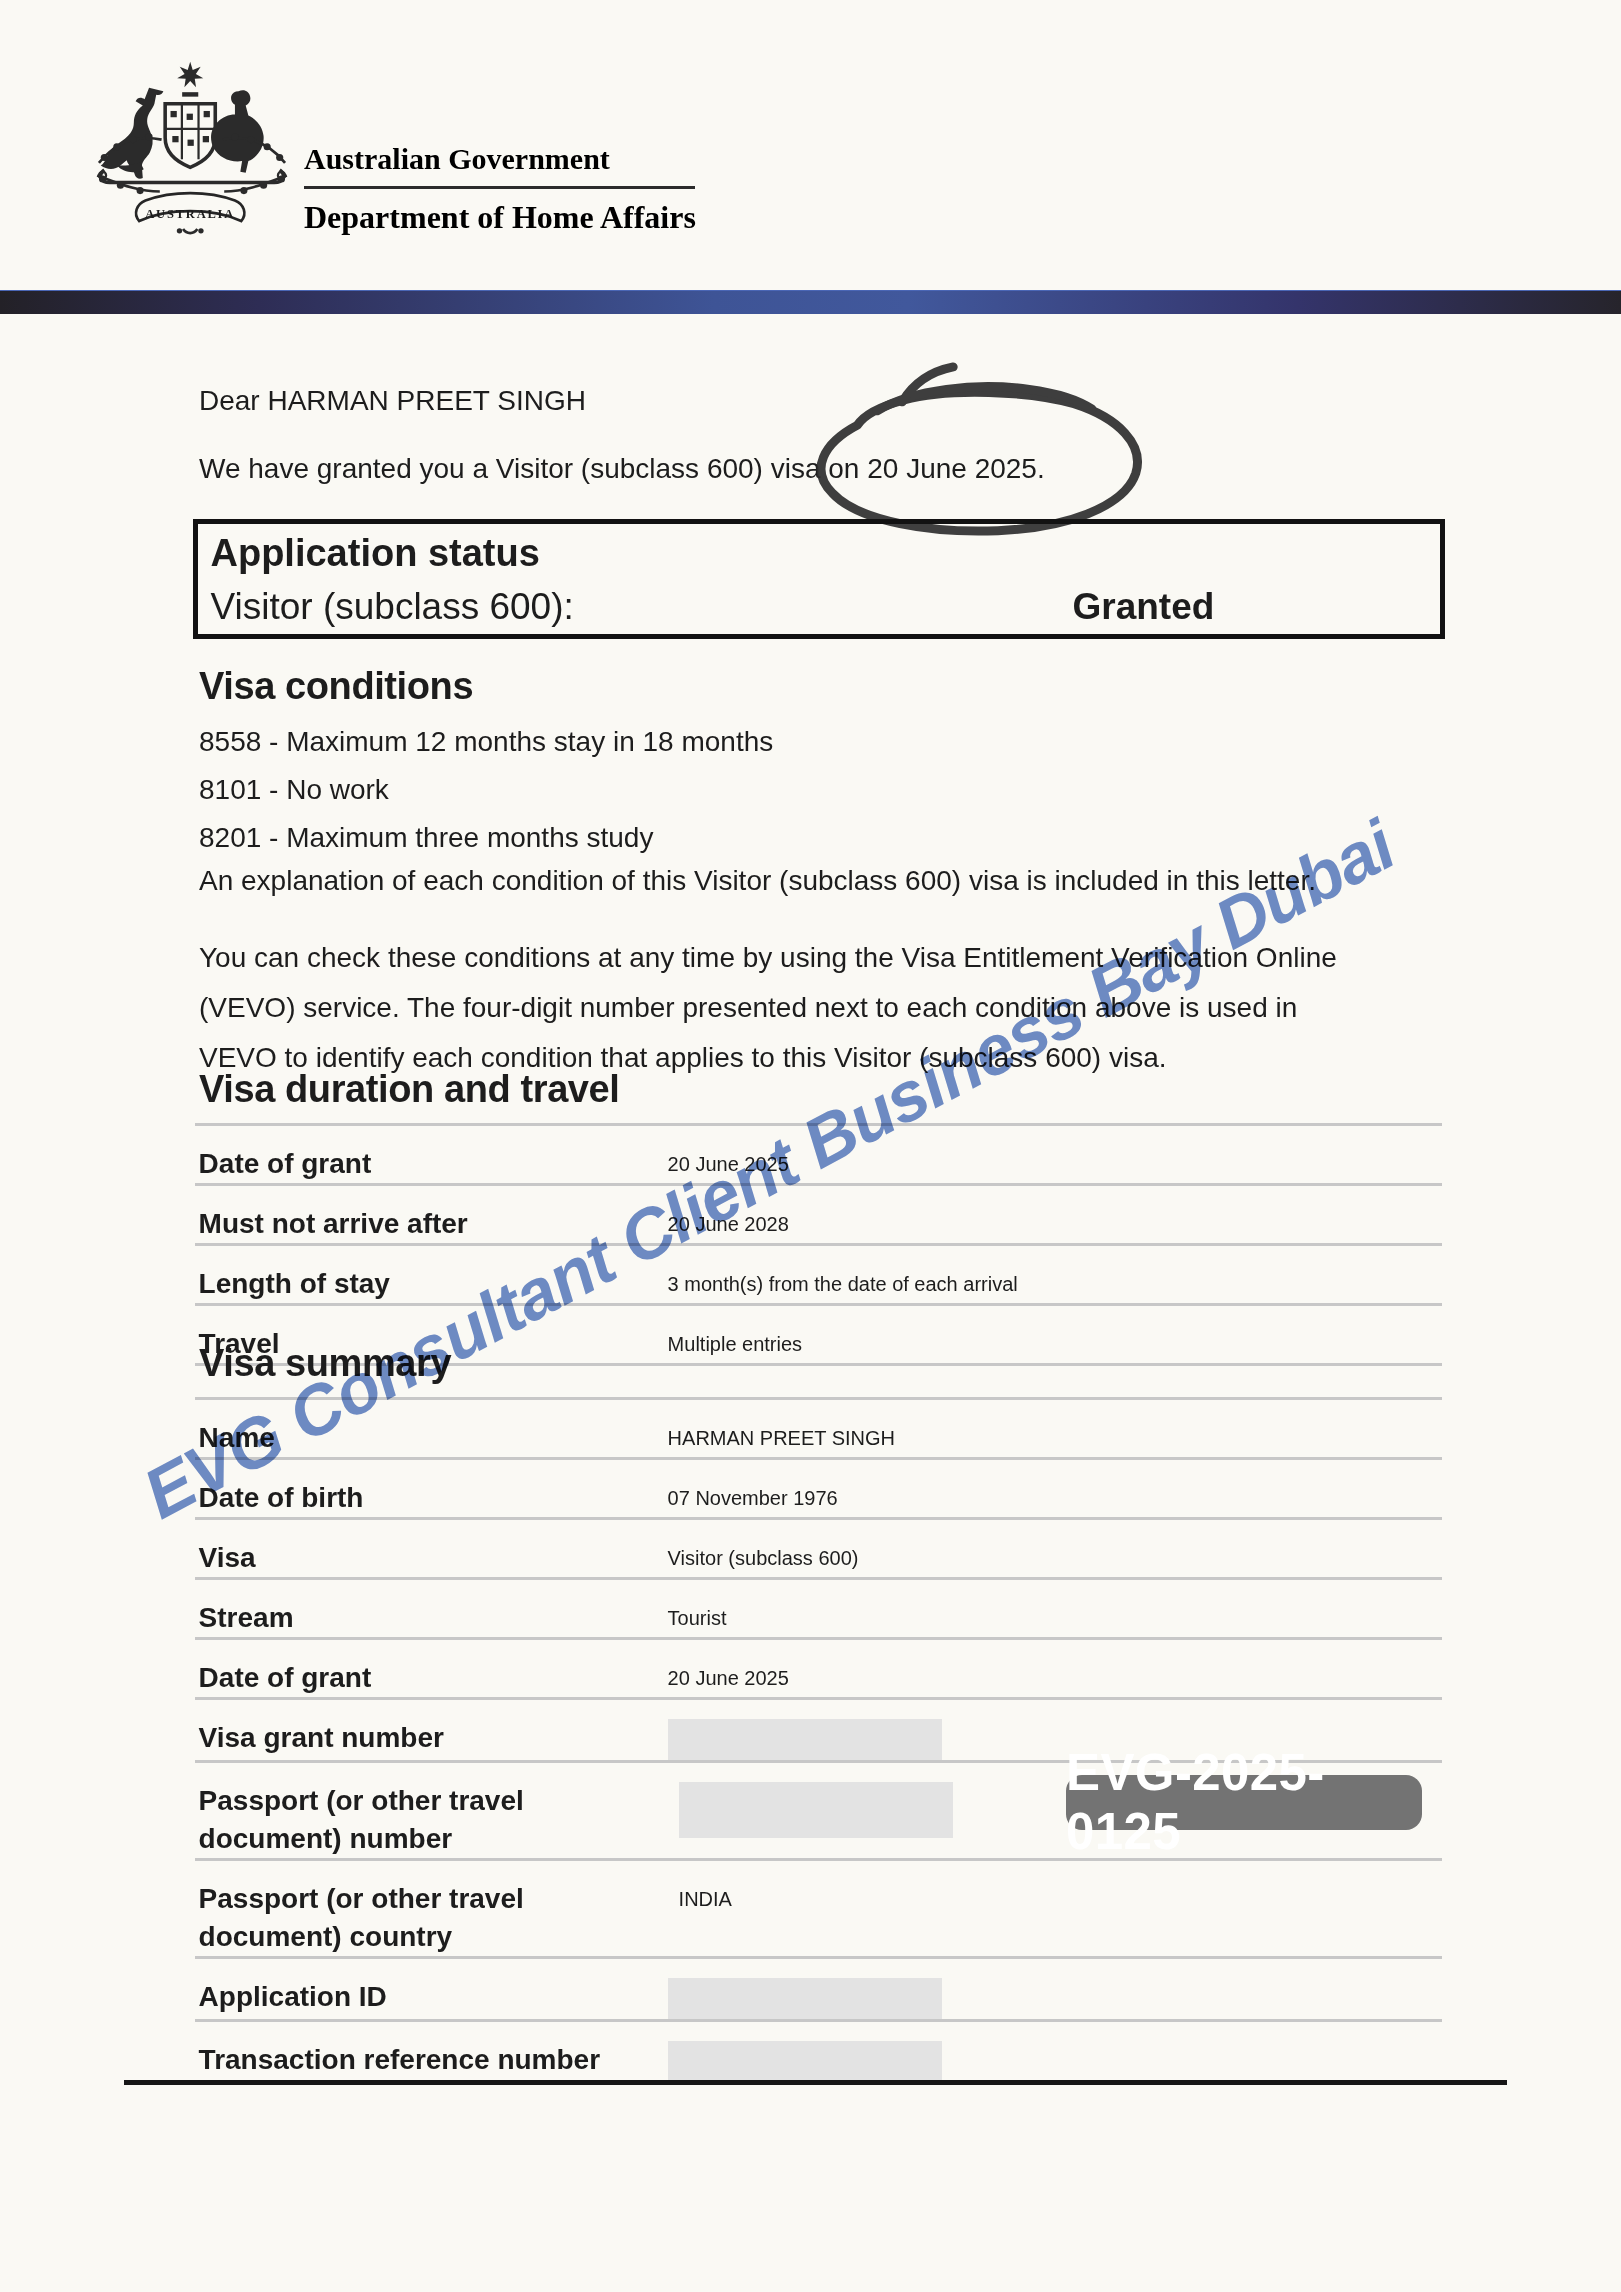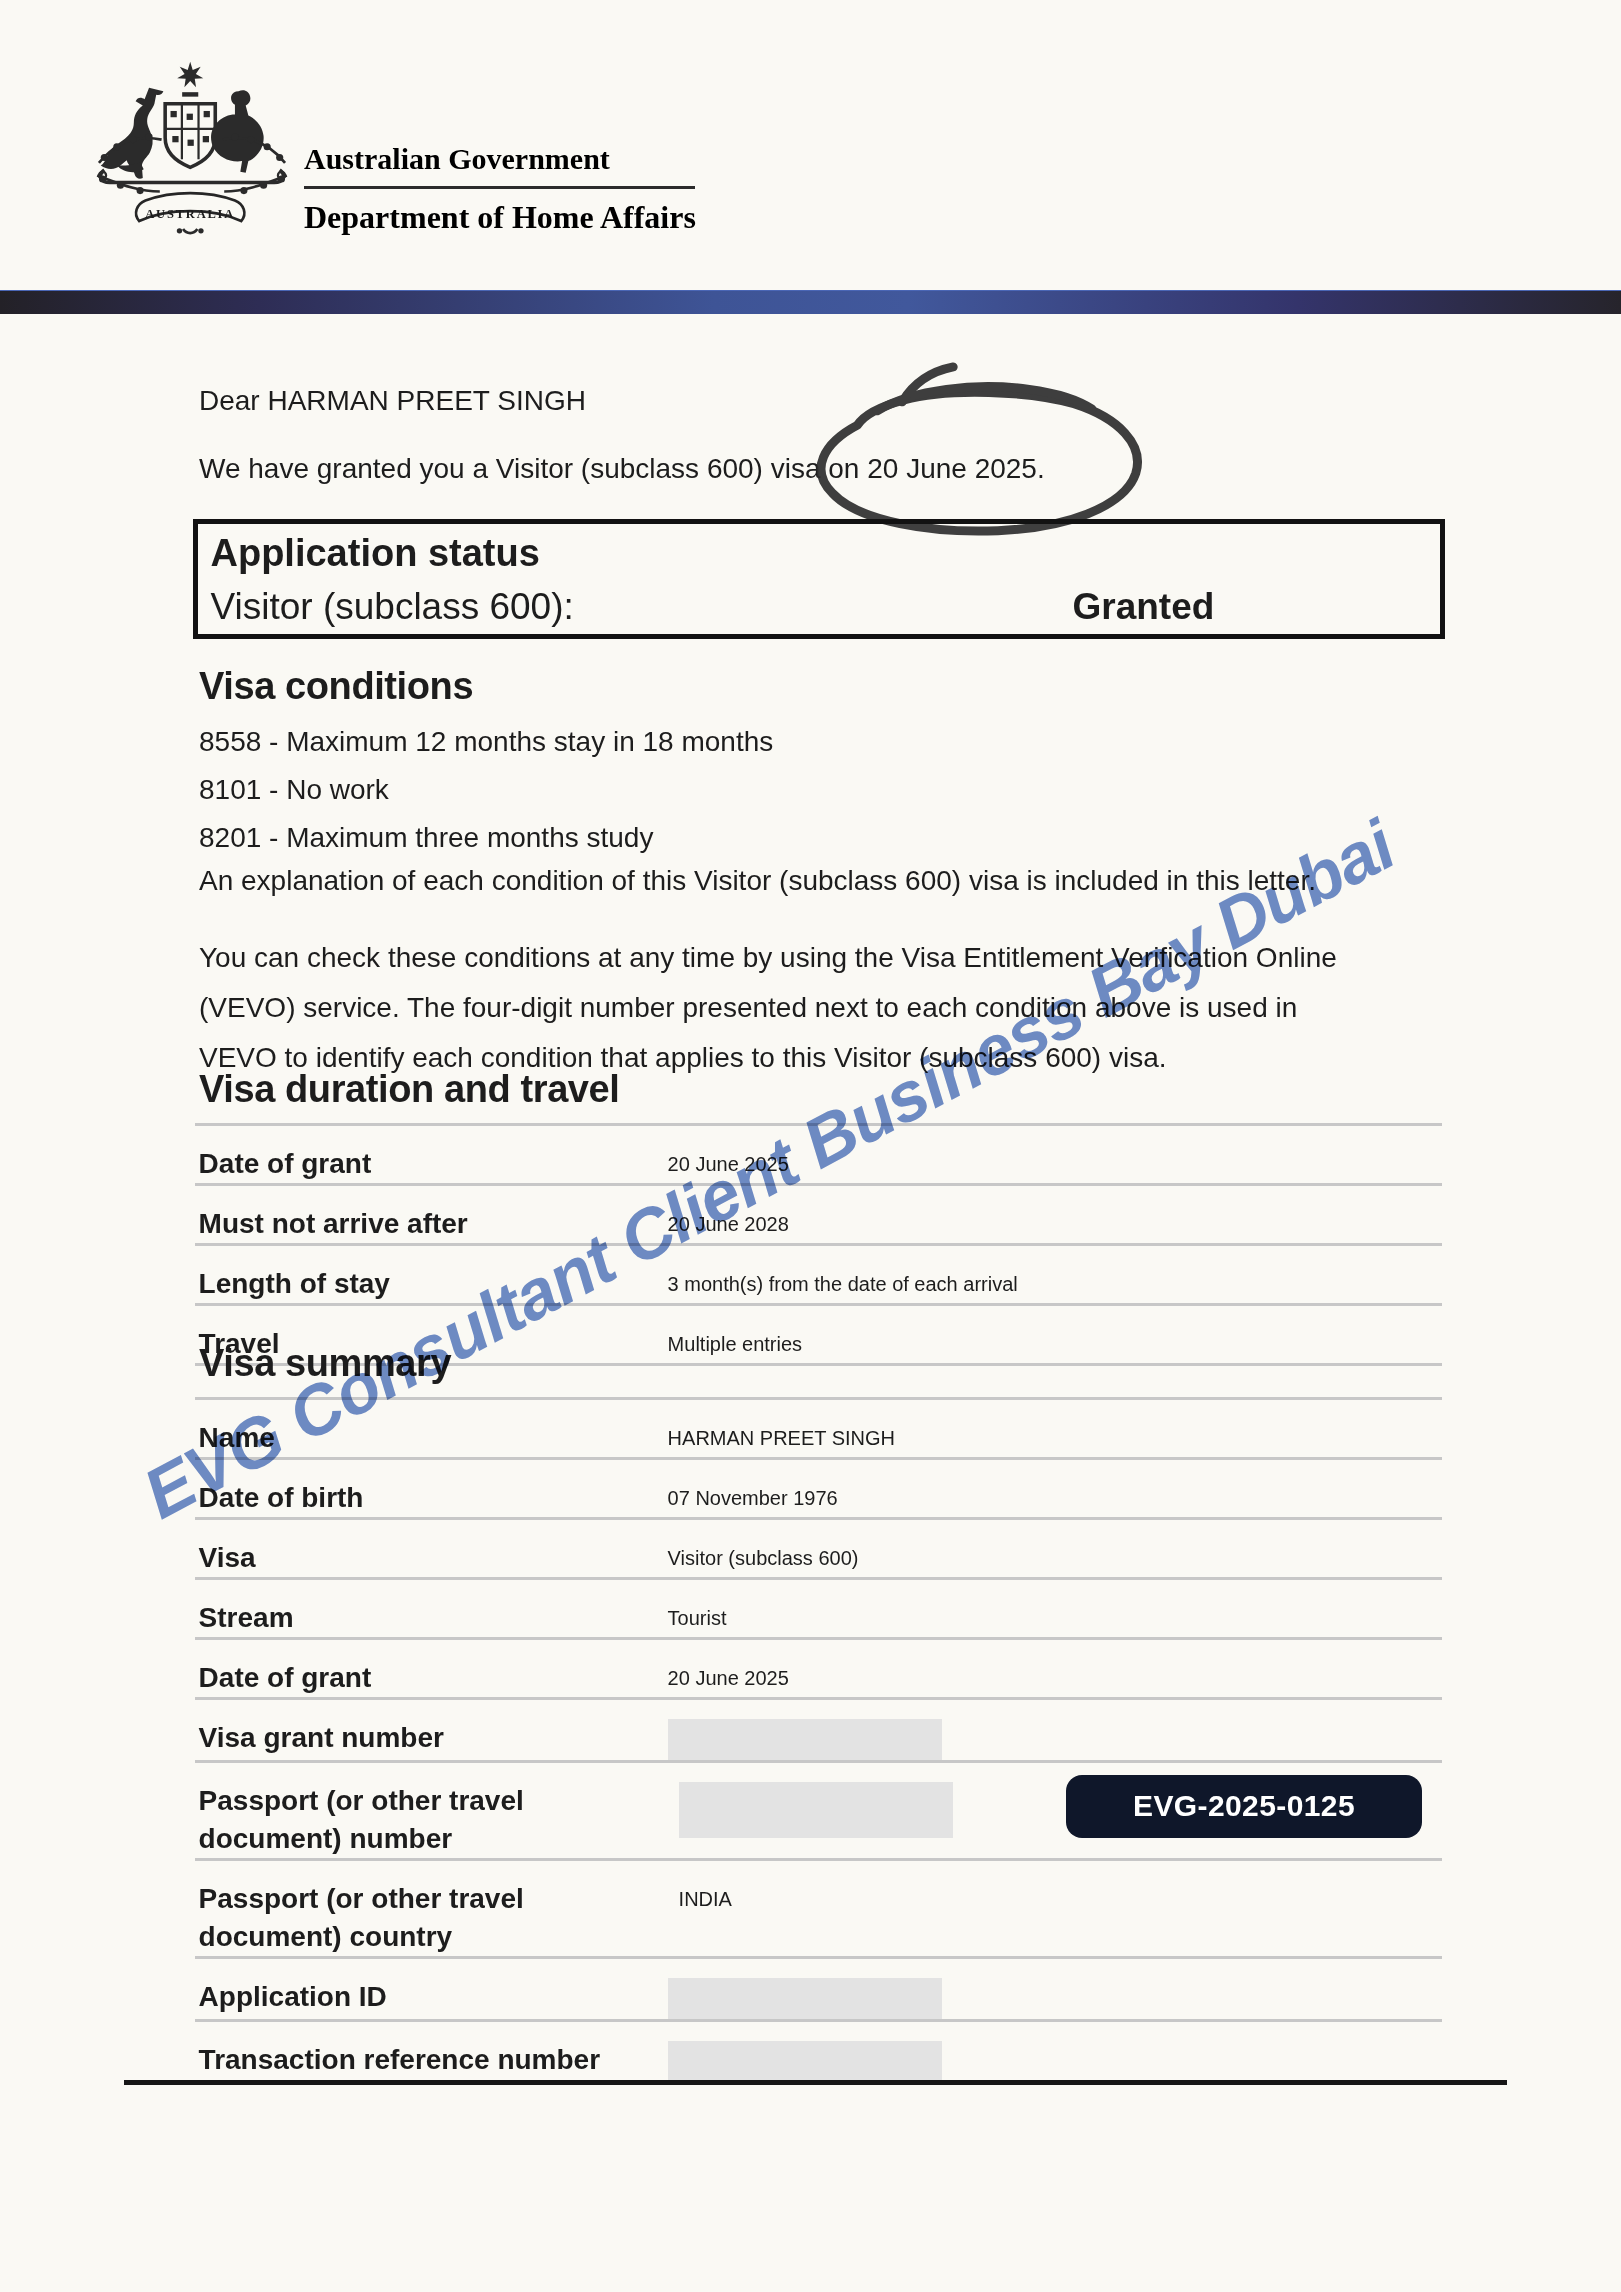--- a/index.html
+++ b/index.html
@@ -78,23 +78,23 @@
   .kv-row.tall { min-height: 82px; gap: 11px; }
   .kv-label { width: 469px; font-size: 28px; font-weight: 700; line-height: 38px; padding-left: 3.6px; }
   .kv-value { flex: 1; font-size: 20px; line-height: 38px; }
   .redacted {
     width: 274px; height: 41px; background: #e3e3e3; margin-top: 0px;
   }
   .redacted.big { height: 56px; }
 
   .ref-badge {
     position: absolute; left: 871px; top: 11.6px;
-    width: 356px; height: 63px;
-    background: #0f172a; border-radius: 16px;
-    color: #ffffff; font-size: 30px; font-weight: 700; letter-spacing: 0.4px;
+    width: 356px; height: 55px;
+    background: #737373; border-radius: 16px;
+    color: #ffffff; font-size: 51px; font-weight: 700; letter-spacing: 0.4px;
     display: flex; align-items: center; justify-content: center;
   }
 
   .bottom-rule {
     position: absolute; left: 124px; top: 2080px;
     width: 1383px; height: 5.4px; background: #161616;
   }
 
   
   .watermark {

